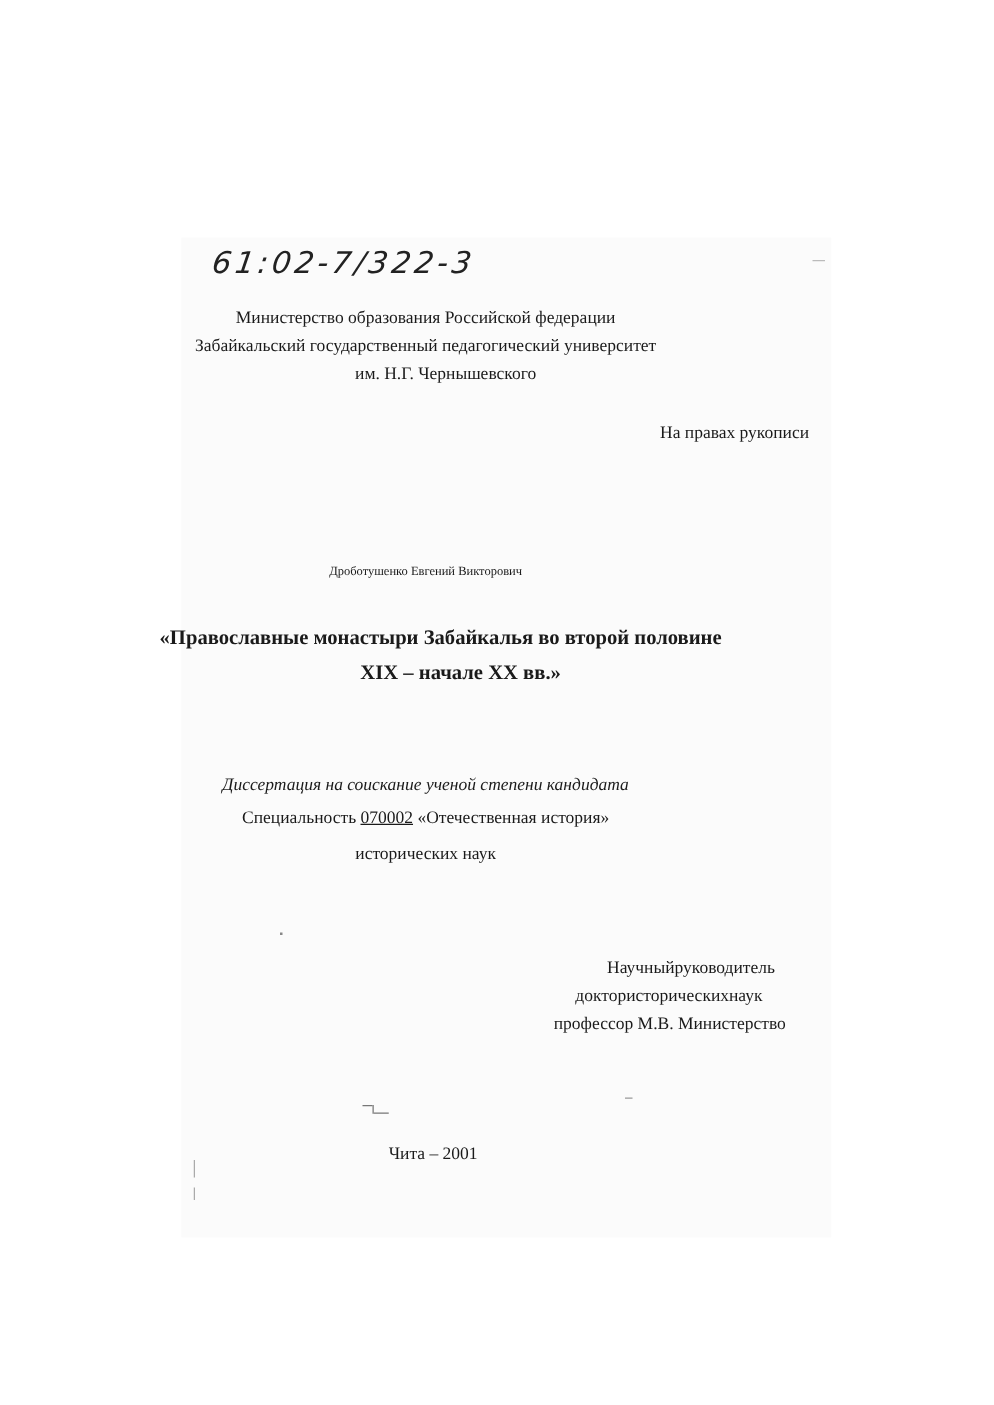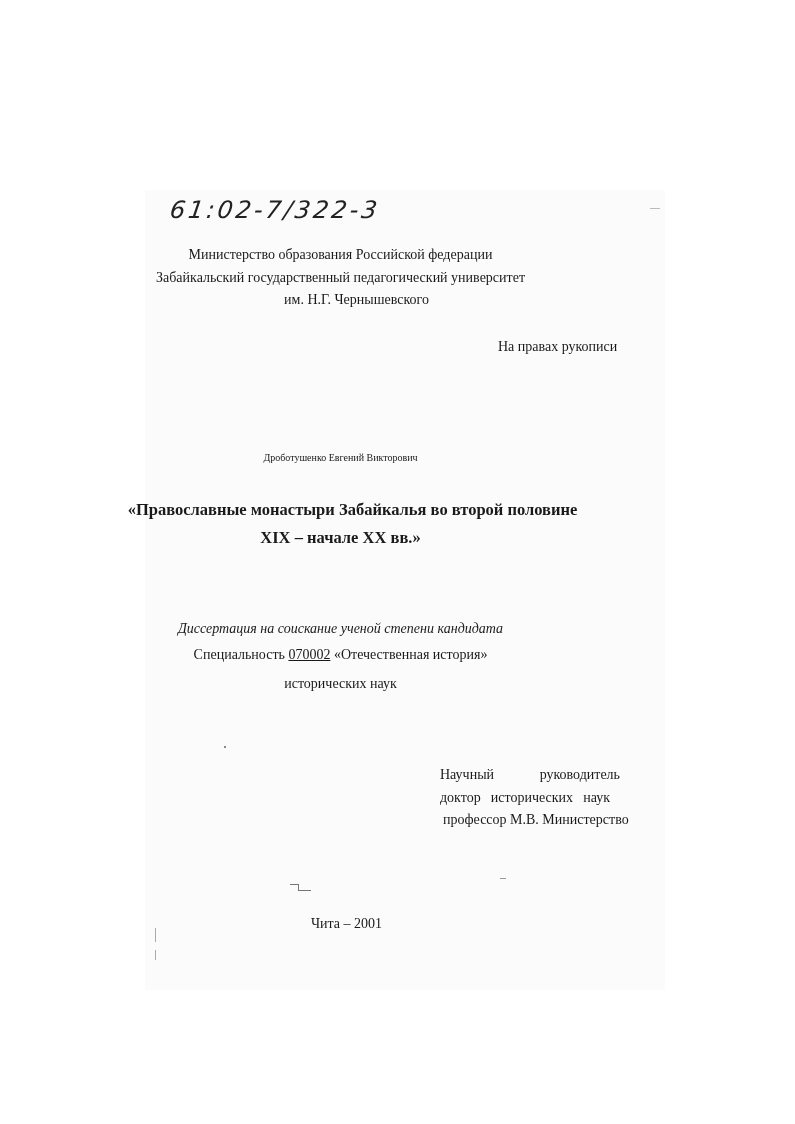--- a/index.html
+++ b/index.html
@@ -13,41 +13,41 @@
   }
   .abs { position: absolute; white-space: nowrap; }
   .center { left: 0; width: 681px; text-align: center; }
   .handwritten {
     left: 170px; top: 196px; font-family: "DejaVu Sans", sans-serif; font-style: italic;
     font-size: 24px; letter-spacing: 3px; color: #222; transform: skewX(-8deg);
   }
   .line { font-size: 14px; }
   .title { font-size: 16.5px; font-weight: bold; }
   .adv { left: 440px; font-size: 14px; }
-  .adv-row { display: flex; justify-content: space-between; width: 178px; }
+  .adv-row { display: flex; justify-content: flex-end; width: 178px; }
   .u { text-decoration: underline; }
   .mark { position: absolute; background: #777; }
 </style>
 </head>
 <body>
 
 <div class="page-scan"></div>
 
 <div class="abs handwritten">61:02-7/322-3</div>
 
 <div class="abs center line" style="top:247px;">Министерство образования Российской федерации</div>
 <div class="abs center line" style="top:270px;">Забайкальский государственный педагогический университет</div>
 <div class="abs center line" style="top:292px;padding-left:16px;">им. Н.Г. Чернышевского</div>
 
-<div class="abs line" style="left:498px; top:339px;">На правах рукописи</div>
+<div class="abs line" style="left:528px; top:339px;">На правах рукописи</div>
 
 <div class="abs center" style="top:452px; font-size:10px;">Дроботушенко Евгений Викторович</div>
 
 <div class="abs center title" style="top:500px; left:12px;">«Православные монастыри Забайкалья во второй половине</div>
-<div class="abs center title" style="top:528px;">XIX – начале XX вв.»</div>
+<div class="abs center title" style="top:528px;margin-left:28px;">XIX – начале XX вв.»</div>
 
 <div class="abs center line" style="top:630px;margin-top:17px;">
   <span>Специальность</span>
   <span class="u">070002</span>
   <span>«Отечественная история»</span>
 </div>
 <div class="abs center line" style="top:621px;font-style:italic;">Диссертация на соискание ученой степени кандидата</div>
 <div class="abs center line" style="top:676px;">исторических наук</div>
 
 <div class="abs adv" style="top:767px;">

